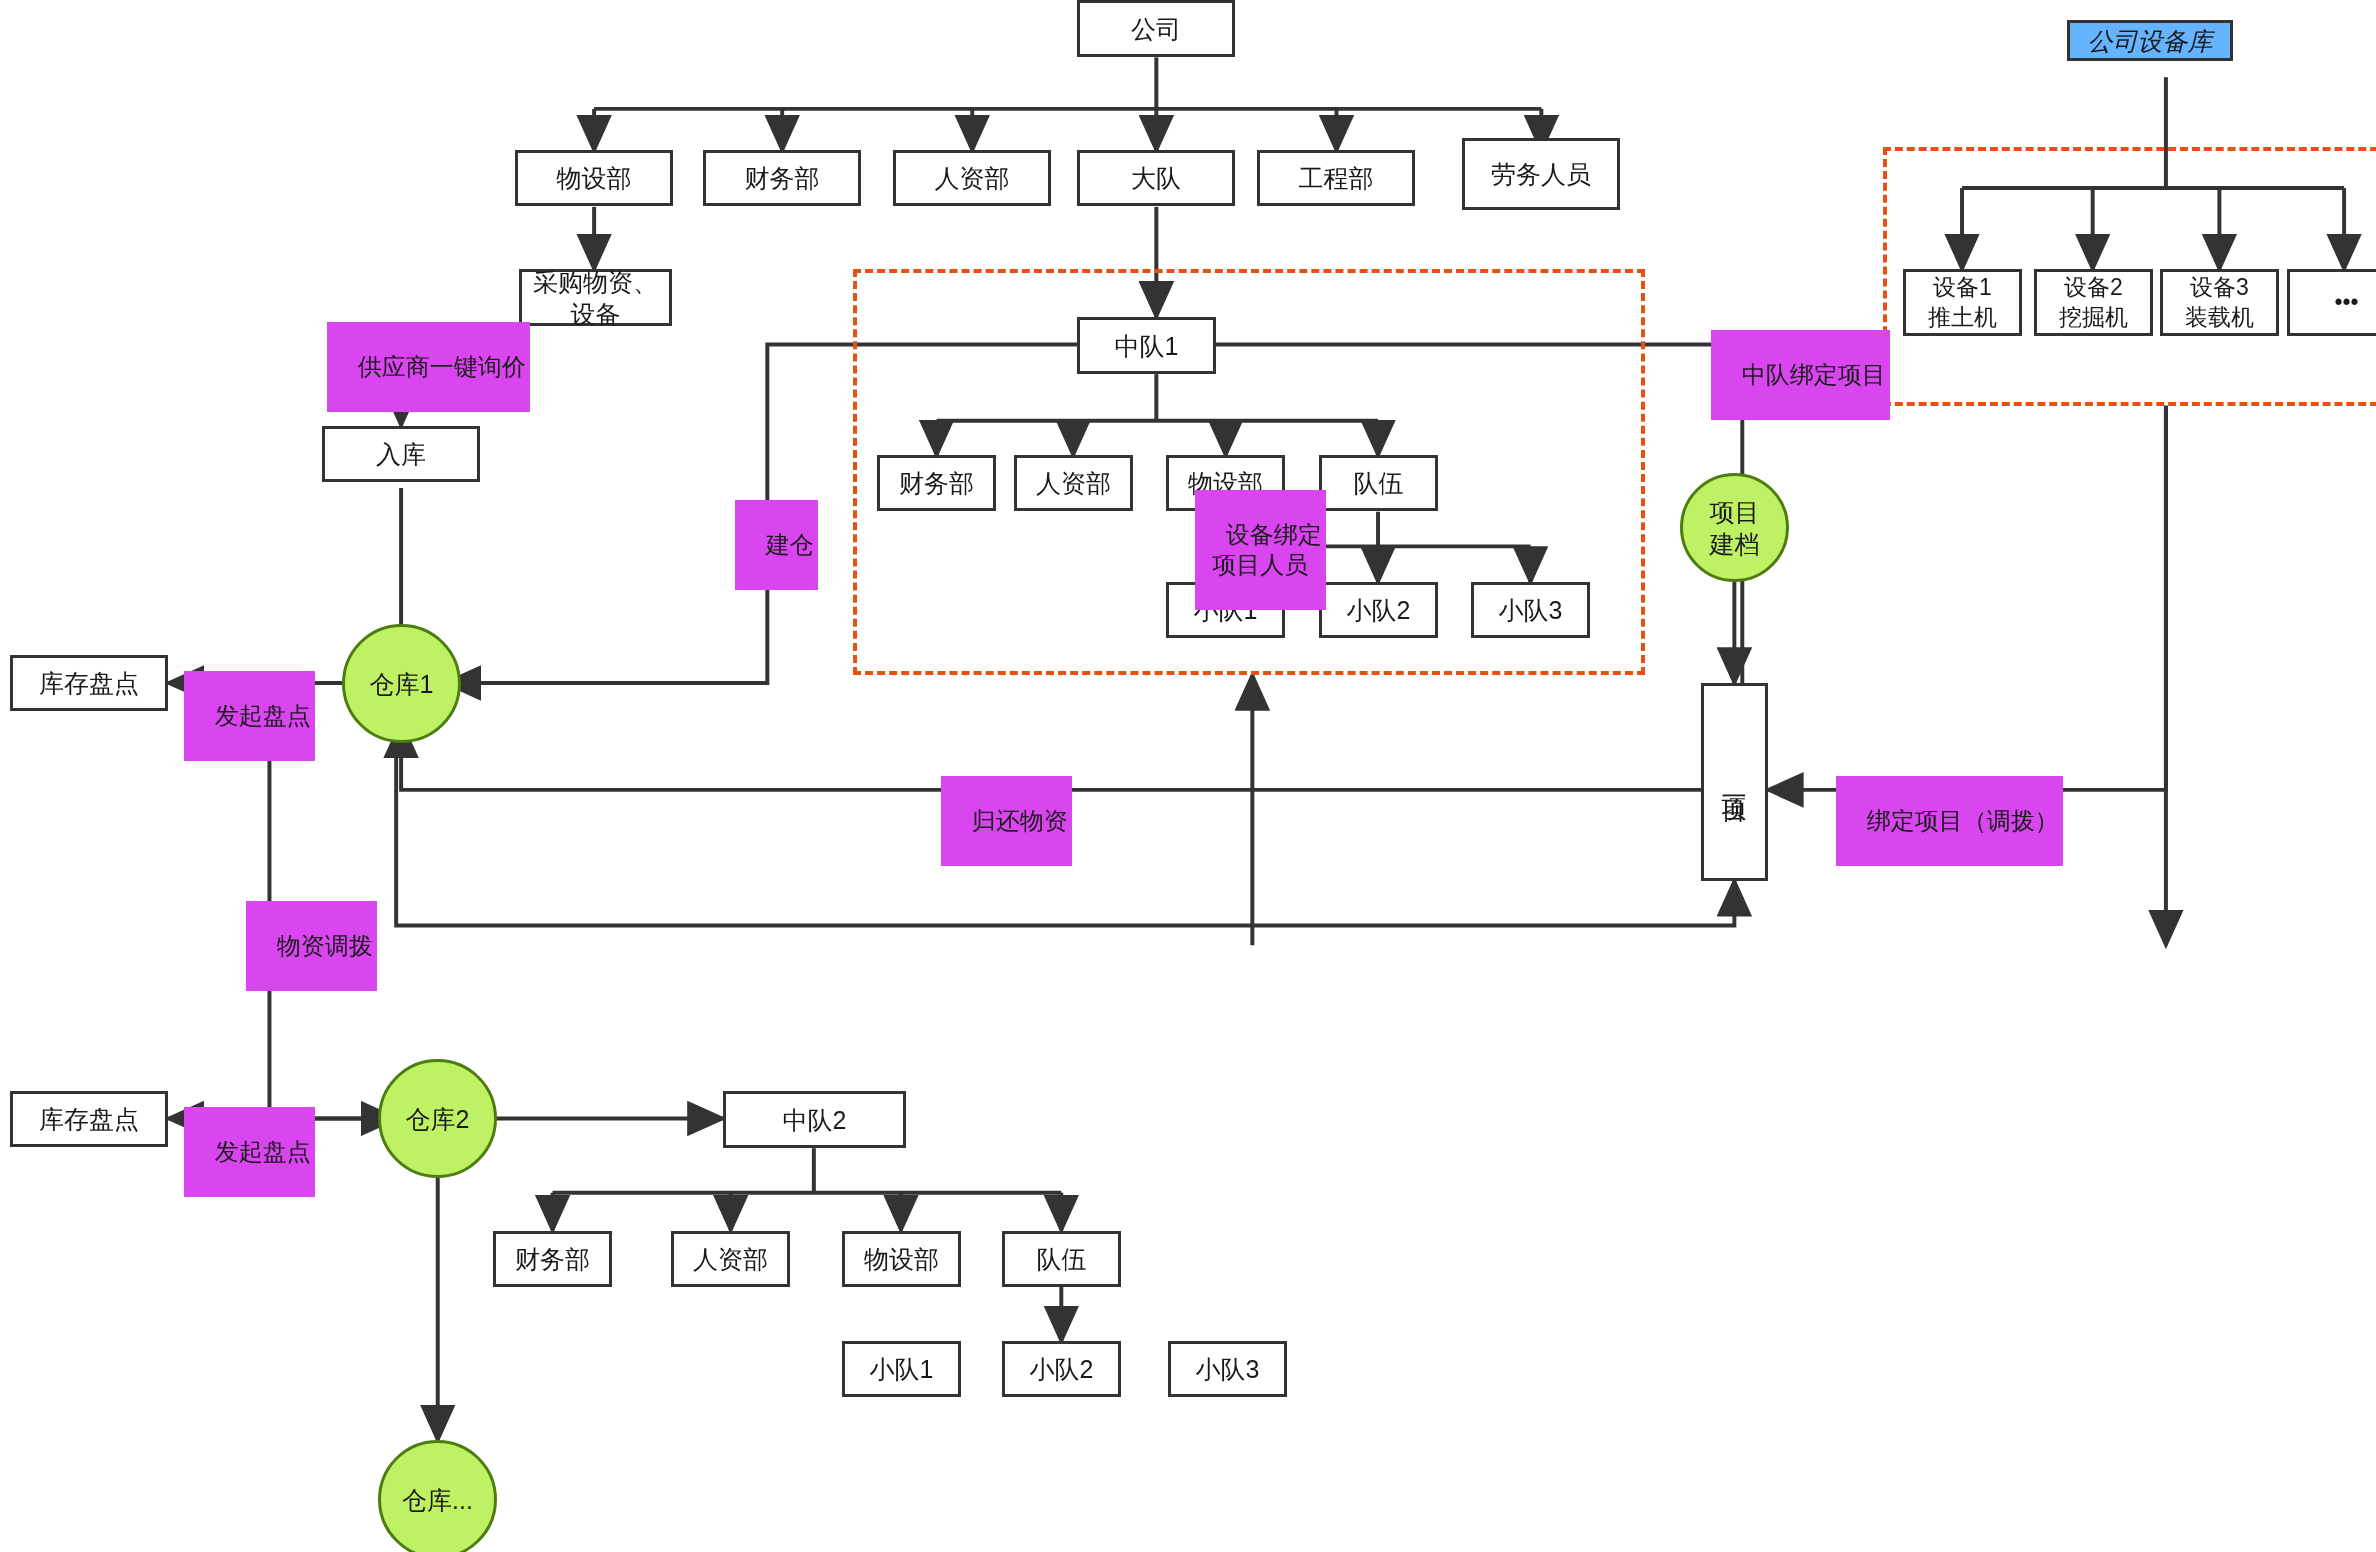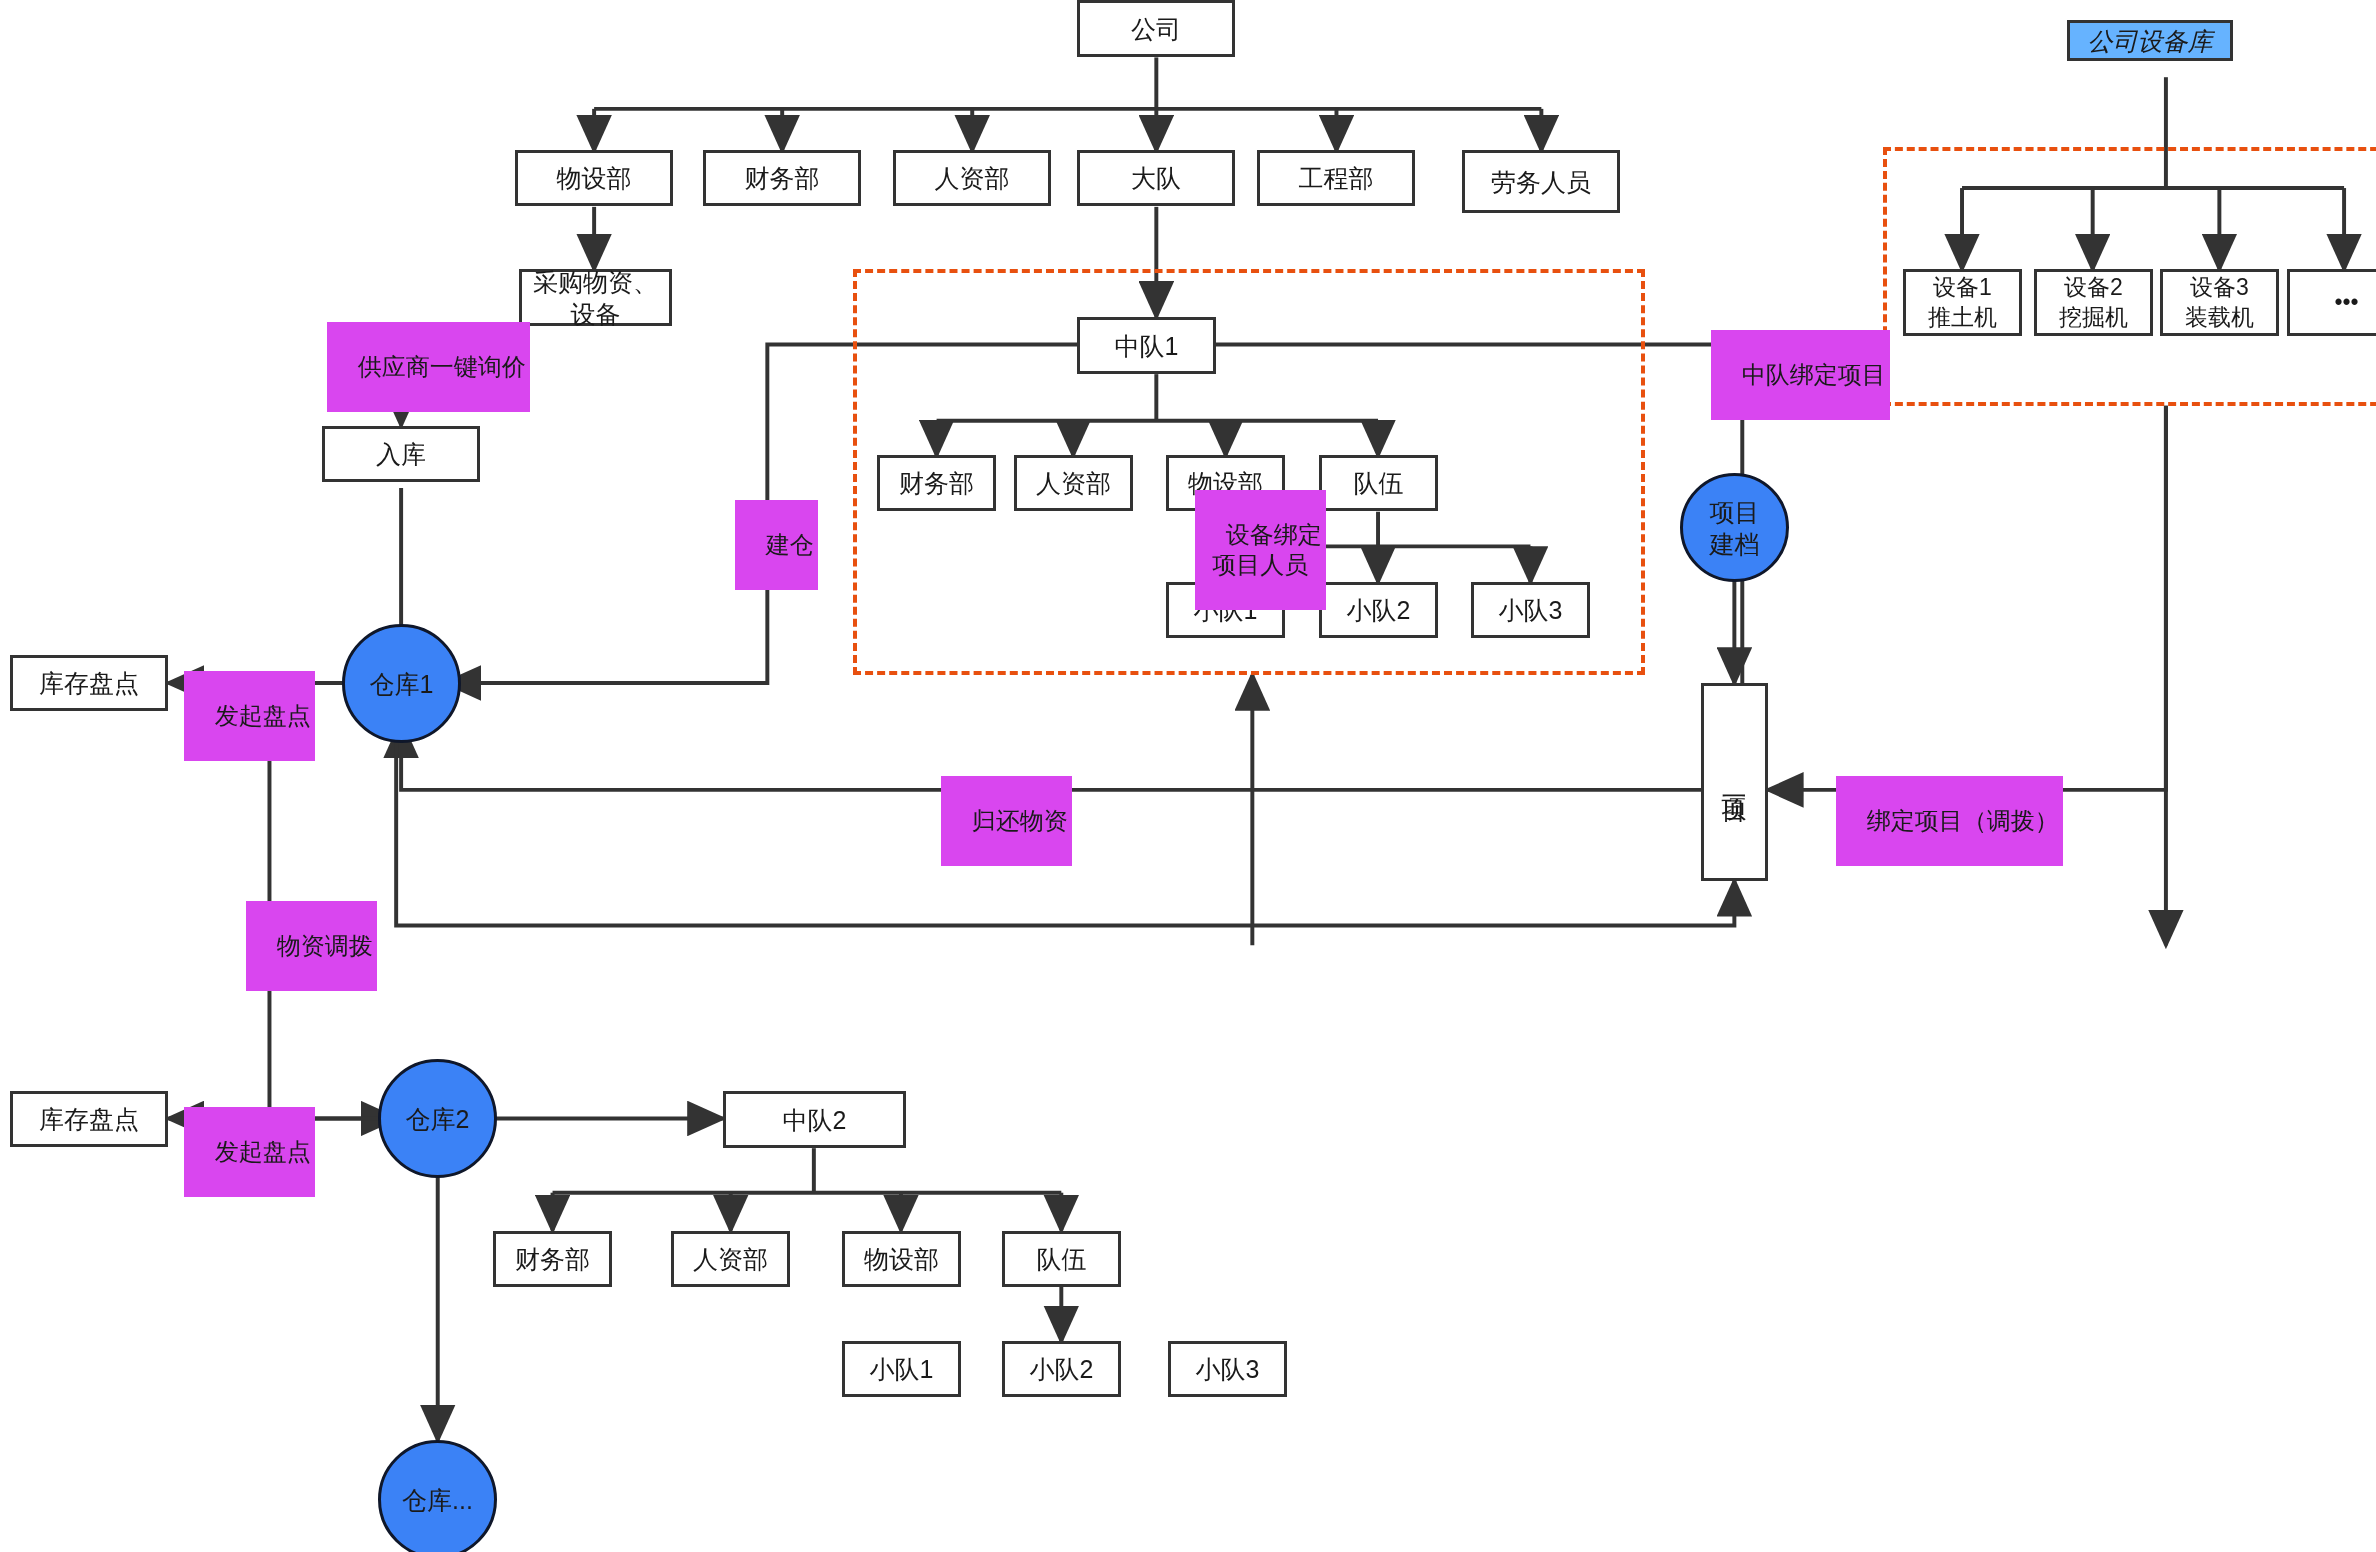--- a/index.html
+++ b/index.html
@@ -37,22 +37,22 @@
   }
   .box {
     background: #ffffff;
     border: 3px solid #333333;
     font-size: 25px;
   }
   .box.blue {
     background: #66b3ff;
   }
   .circle {
-    background: #3b82f6;
-    border: 3px solid #0f172a;
+    background: #bef264;
+    border: 3px solid #4d7c0f;
     border-radius: 50%;
     font-size: 25px;
   }
   .note {
     background: #ffffa6;
     font-size: 25px;
     border: none;
   }
   .note .fold {
     position: absolute;
@@ -190,21 +190,21 @@
   </div>
   <div class="node box" style="left:893px; top:150px; width:158px; height:56px;">
     <span>人资部</span>
   </div>
   <div class="node box" style="left:1077px; top:150px; width:158px; height:56px;">
     <span>大队</span>
   </div>
   <div class="node box" style="left:1257px; top:150px; width:158px; height:56px;">
     <span>工程部</span>
   </div>
-  <div class="node box" style="left:1462px; top:150px; width:158px; height:63px;">
+  <div class="node box" style="left:1462px; top:138px; width:158px; height:72px;">
     <span>劳务人员</span>
   </div>
 
   <div class="node box" style="left:519px; top:269px; width:153px; height:57px; padding:0 10px;">
     <span>采购物资、设备</span>
   </div>
 
   <div class="node box" style="left:322px; top:426px; width:158px; height:56px;">
     <span>入库</span>
   </div>

